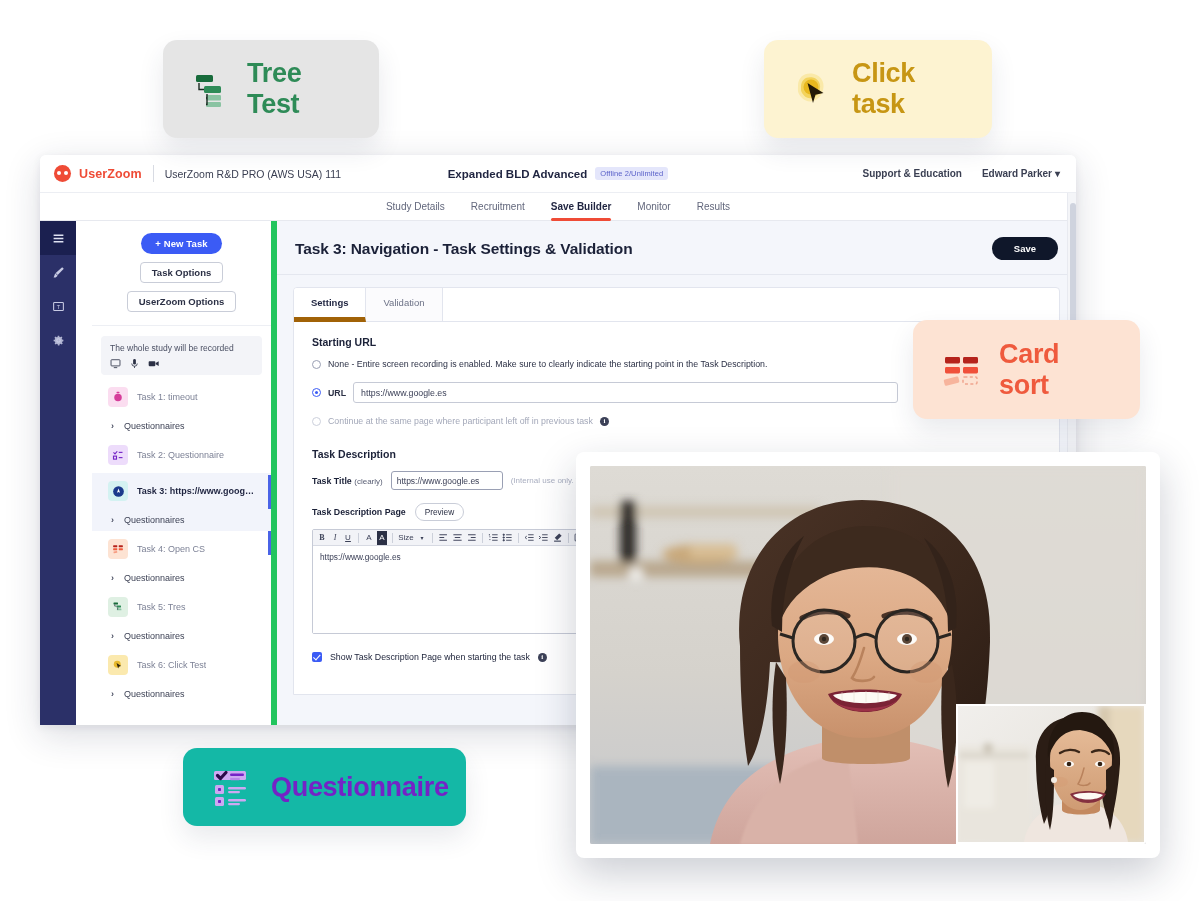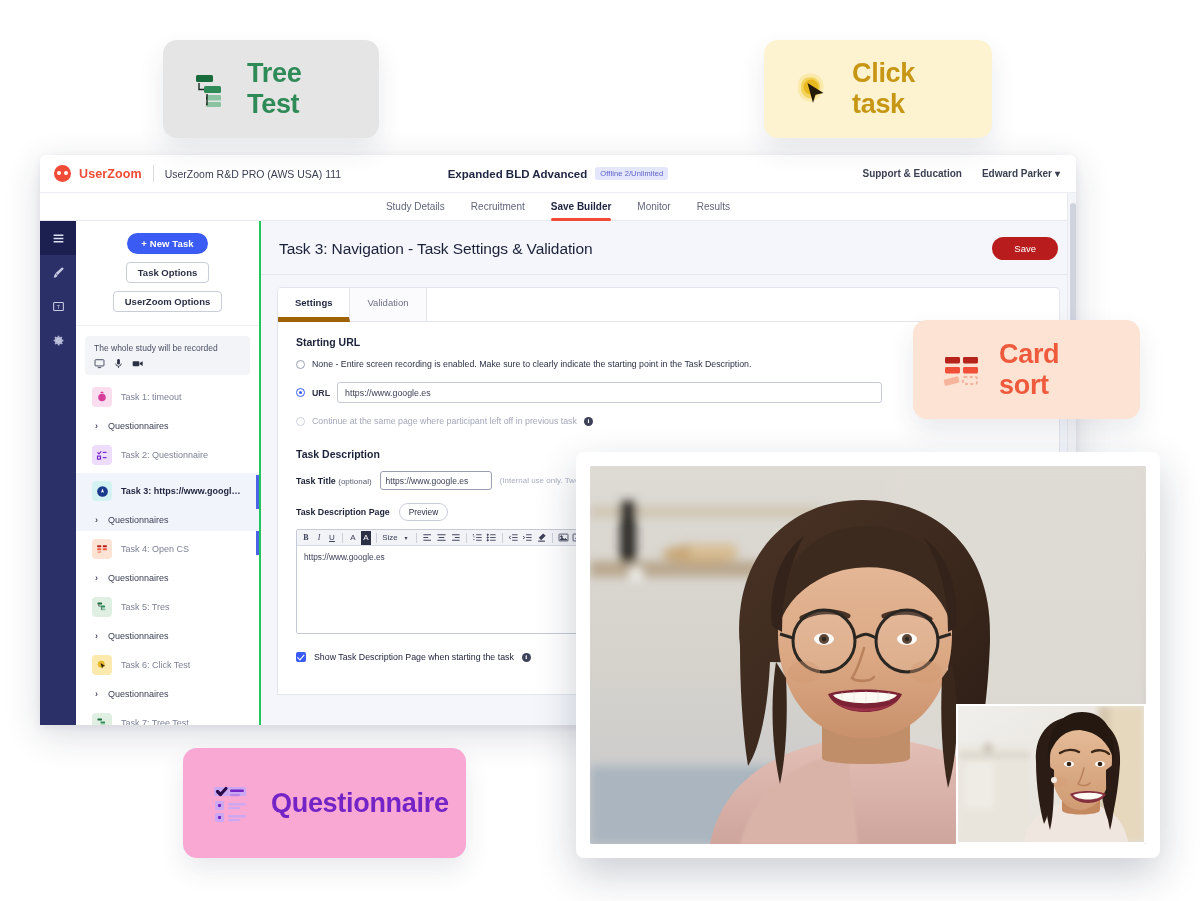--- a/index.html
+++ b/index.html
@@ -85,21 +85,21 @@
   .rail-btn {
     width: 36px; height: 34px; display: flex; align-items: center;
     justify-content: center; color: #cfd2e8;
   }
   .rail-btn.active { background: #1b2050; }
   .rail-btn svg { display: block; }
 
   
   .task-panel {
     width: 185px; flex: none; background: #fff;
-    border-right: 2px solid #22c55e; position: relative;
+    border-right: 6px solid #22c55e; position: relative; margin-left: 16px;
   }
   .task-actions { padding: 12px 0 13px; text-align: center; border-bottom: 1px solid #edeff4; }
   .btn-new-task {
     display: inline-block; background: #3b5bf5; color: #fff; border: none;
     font-size: 9.5px; font-weight: bold; padding: 5px 14px; border-radius: 13px;
     margin-bottom: 8px; letter-spacing: .1px;
   }
   .btn-outline {
     display: block; margin: 0 auto 8px; background: #fff; color: #2b3045;
     border: 1px solid #c9cdd8; font-size: 9.5px; font-weight: bold;
@@ -143,24 +143,24 @@
   .sub-label { font-size: 9px; color: #3d4255; }
 
   
   .settings-pane {
     flex: 1; background: #f4f6fb; position: relative; overflow: hidden;
   }
   .pane-header {
     display: flex; align-items: center; padding: 16px 18px 14px;
     border-bottom: 1px solid #e4e7ef;
   }
-  .pane-title { font-size: 15.5px; font-weight: normal; color: #1b2138; letter-spacing: -.1px; }
+  .pane-title { font-size: 15.5px; font-weight: bold; color: #1b2138; letter-spacing: -.1px; }
   .btn-save {
-    margin-left: auto; background: #b91c1c; color: #ffffff;
-    border: none; font-size: 9.5px; font-weight: normal;
+    margin-left: auto; background: #0f172a; color: #ffffff;
+    border: none; font-size: 9.5px; font-weight: bold;
     padding: 6px 22px; border-radius: 13px; text-align: right;
   }
 
   .card-wrap { padding: 12px 16px 0 16px; height: 420px; }
   .white-card {
     background: #fff; border: 1px solid #e2e5ee;
     border-radius: 4px 4px 0 0; height: 100%; overflow: hidden;
   }
   .card-tabs { display: flex; border-bottom: 1px solid #e2e5ee; }
   .card-tab {
@@ -278,22 +278,22 @@
   #card-tree .feature-label { color: #2e8b57; }
 
   #card-click { left: 764px; top: 40px;  width: 228px; height: 98px;
                 background: #fdf3d1; }
   #card-click .feature-label { color: #c79614; }
 
   #card-sort  { left: 913px; top: 320px; width: 227px; height: 99px;
                 background: #fde3d3; }
   #card-sort .feature-label { color: #ef5a3d; }
 
-  #card-quest { left: 183px; top: 748px; width: 283px; height: 110px;
-                background: #f9a8d4; }
+  #card-quest { left: 183px; top: 748px; width: 283px; height: 78px;
+                background: #14b8a6; }
   #card-quest .feature-label { color: #7423c6; }
 
   
   .video-panel {
     position: absolute; left: 576px; top: 452px; width: 584px; height: 406px;
     background: #fff; border-radius: 8px; padding: 14px;
     box-shadow: 0 16px 40px rgba(25,30,60,.22);
   }
   .video-main {
     position: relative; width: 100%; height: 100%; border-radius: 2px;
@@ -477,30 +477,20 @@
               <path d="M6 5.4 L12.2 9.2 L9.2 9.9 L8.2 12.8 Z" fill="#2b2110"></path>
             </svg>
           </div>
           <div class="task-label">Task 6: Click Test</div>
         </div>
         <div class="sub-item">
           <span class="chev">›</span>
           <span class="sub-label">Questionnaires</span>
         </div>
 
-        <div class="task-item">
-          <div class="task-icon" style="background:#dff0e3">
-            <svg width="12" height="12" viewBox="0 0 16 16">
-              <rect x="2" y="2" width="6" height="2.6" rx=".5" fill="#186b3b"></rect>
-              <rect x="6" y="6" width="6" height="2.6" rx=".5" fill="#2e8b57"></rect>
-              <rect x="6.5" y="10" width="6" height="2.4" rx=".5" fill="#8ac3a2"></rect>
-            </svg>
-          </div>
-          <div class="task-label">Task 7: Tree Test</div>
-        </div>
       </div>
 
       <div class="settings-pane">
         <div class="pane-header">
           <div class="pane-title">Task 3: Navigation - Task Settings &amp; Validation</div>
           <button class="btn-save">Save</button>
         </div>
 
         <div class="card-wrap">
           <div class="white-card">
@@ -529,21 +519,21 @@
                 <span class="radio disabled"></span>
                 <span class="radio-text muted">Continue at the same page where participant left off in previous task</span>
                 <span class="info-dot">i</span>
               </div>
 
               <div class="desc-block">
                 <div class="section-title">Task Description</div>
 
                 <div class="title-row">
                   <span class="title-label"><span>Task Title</span>
-                    <span class="opt">(optional)</span></span>
+                    <span class="opt">(clearly)</span></span>
                   <input class="title-input" type="text" value="https://www.google.es" style="">
                   <span class="hint">(Internal use only. Two words maximum)</span>
                 </div>
 
                 <div class="dp-row">
                   <span class="dp-label">Task Description Page</span>
                   <button class="btn-preview">Preview</button>
                 </div>
 
                 <div class="editor">

